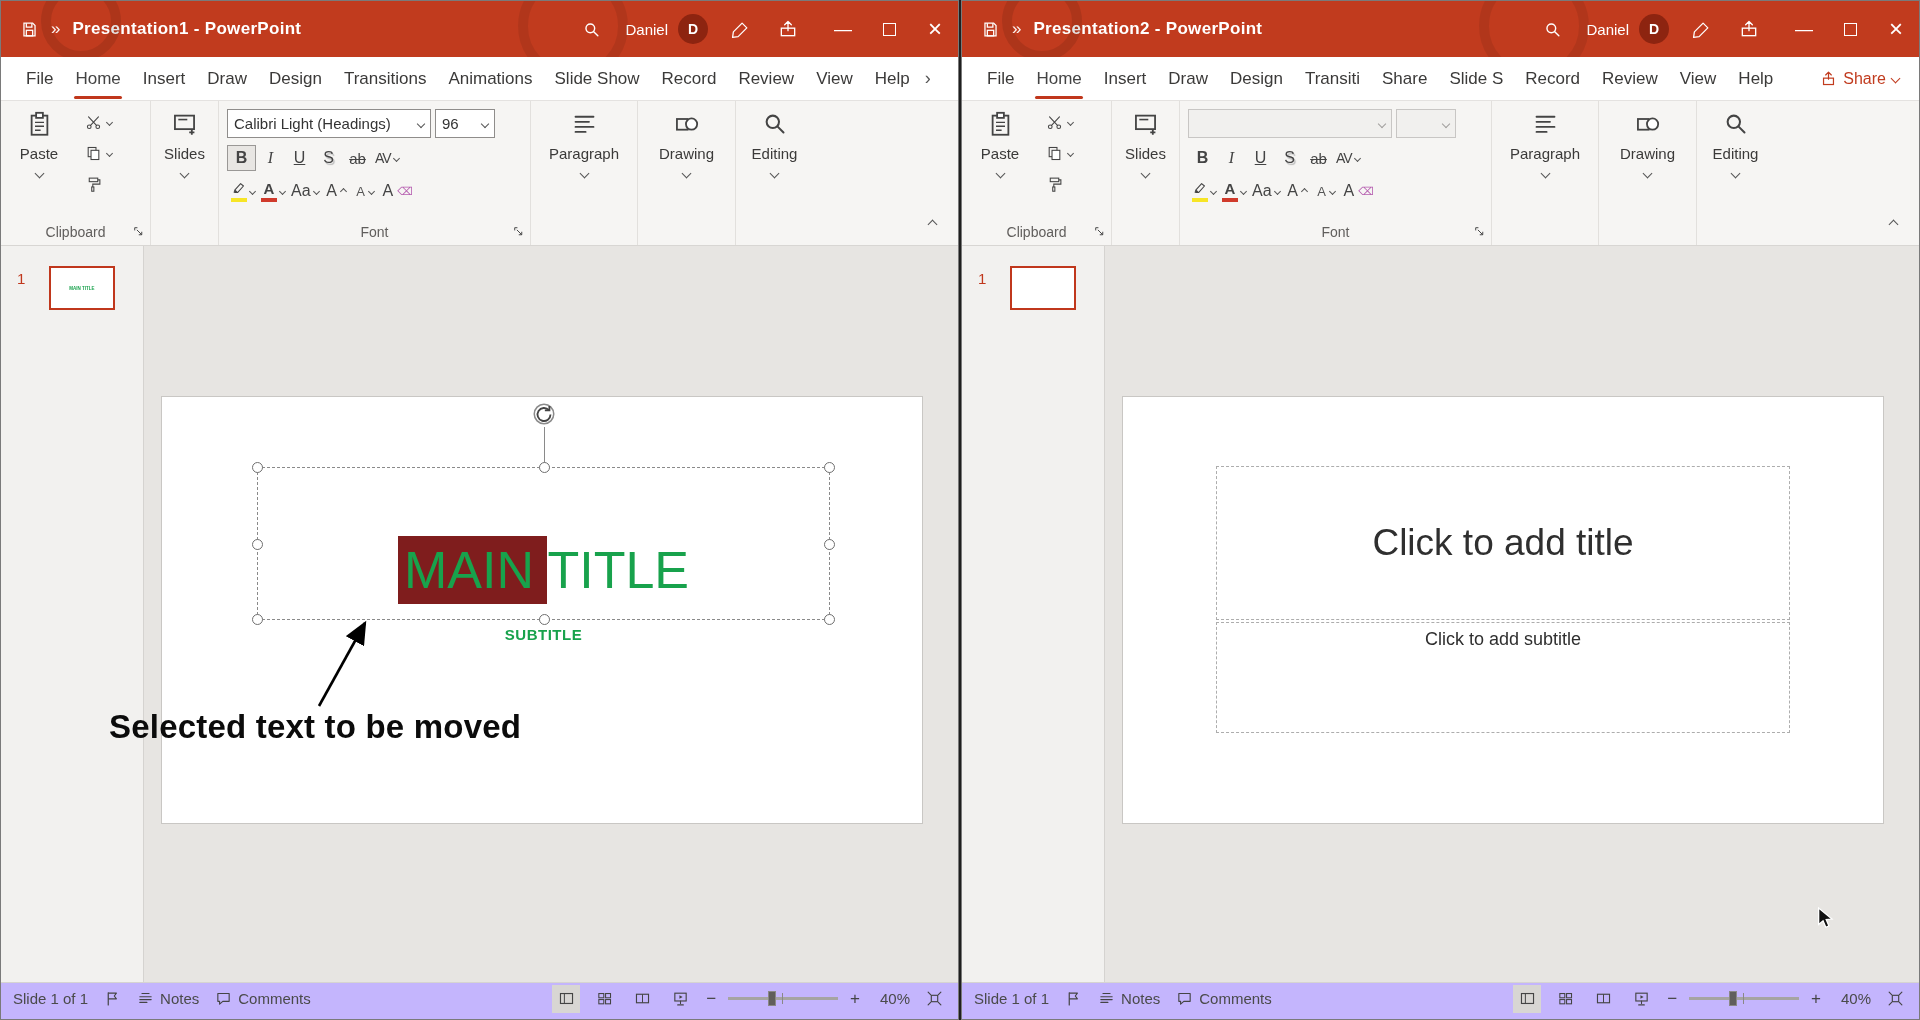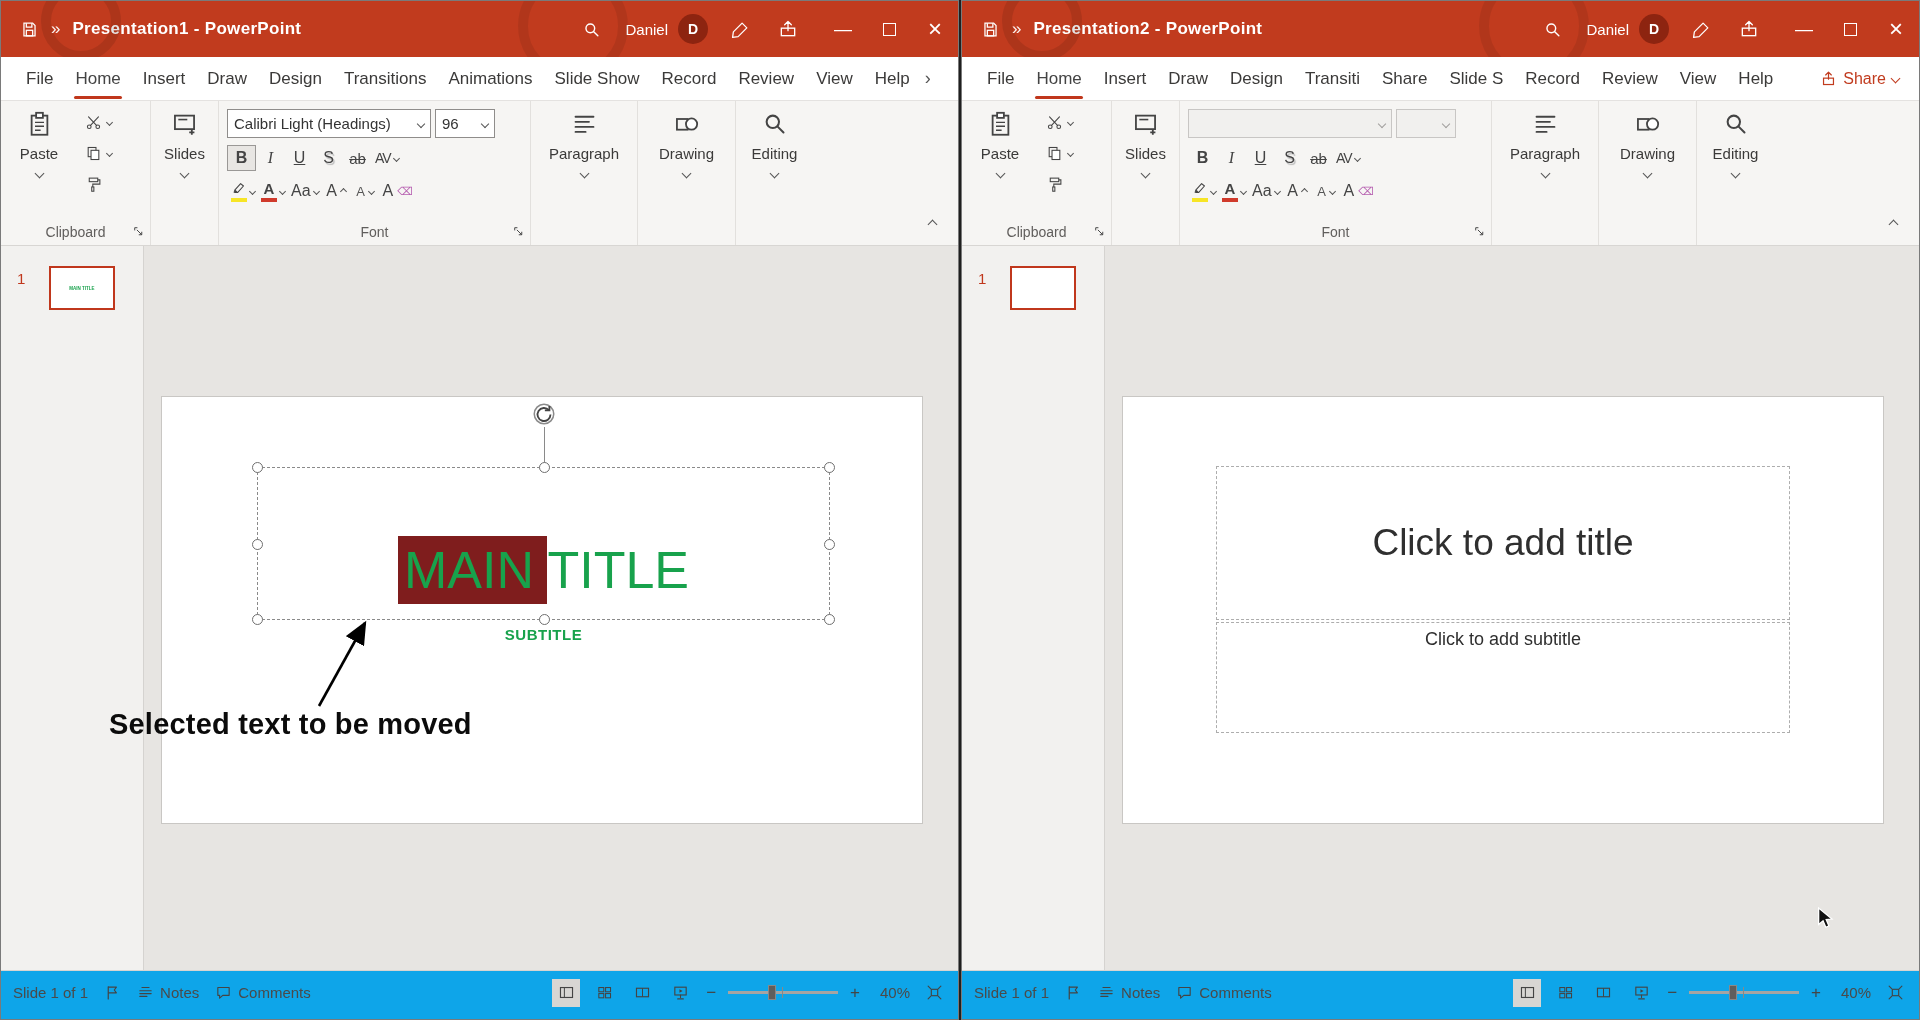--- a/index.html
+++ b/index.html
@@ -106,26 +106,26 @@
 .subtitle{position:absolute;left:95px;width:573px;top:229px;text-align:center;font-size:15px;font-weight:700;color:#18a24c;letter-spacing:.5px;}
 
 
 .ph{position:absolute;border:1.5px dashed #adadad;background:#fff;}
 .ph-title{left:93px;top:69px;width:574px;height:154px;display:flex;align-items:center;justify-content:center;}
 .ph-title .ph-text{font-size:37px;color:#2f2f2f;}
 .ph-sub{left:93px;top:225px;width:574px;height:111px;display:flex;justify-content:center;}
 .ph-sub .ph-text{font-size:18px;color:#2f2f2f;margin-top:6px;}
 
 
-.annotation{position:absolute;left:108px;top:462px;font-size:29px;font-weight:800;color:#0b0b0b;letter-spacing:.2px;white-space:nowrap;}
+.annotation{position:absolute;left:108px;top:462px;font-size:33px;font-weight:800;color:#0b0b0b;letter-spacing:.2px;white-space:nowrap;}
 .arrow-overlay{position:absolute;left:300px;top:365px;width:90px;height:105px;overflow:visible;}
 .cursor{position:absolute;left:853px;top:660px;width:22px;height:26px;}
 
 
-.statusbar{height:49px;background:#0ea5e9;border-top:1px solid #d6d4d1;display:flex;align-items:center;justify-content:space-between;padding:0 10px 5px 12px;flex:0 0 auto;font-size:15px;color:#4a4a4a;}
+.statusbar{height:37px;background:#c4b5fd;border-top:1px solid #d6d4d1;display:flex;align-items:center;justify-content:space-between;padding:0 10px 5px 12px;flex:0 0 auto;font-size:15px;color:#4a4a4a;}
 .sb-left{display:flex;align-items:center;gap:16px;}
 .sb-right{display:flex;align-items:center;gap:10px;}
 .sb-item{display:flex;align-items:center;gap:6px;}
 .sb-view{width:28px;height:28px;display:flex;align-items:center;justify-content:center;}
 .sb-view.active{background:#d8d6d3;}
 .zchar{font-size:17px;color:#444;padding:0 2px;}
 .ztrack{width:110px;height:3px;background:#a6a4a2;position:relative;display:inline-block;}
 .ztick{position:absolute;left:54px;top:-4px;width:1px;height:11px;background:#8a8886;}
 .zthumb{position:absolute;left:40px;top:-6px;width:8px;height:15px;background:#605e5c;border:1px solid #8a8886;}
 .sb-zoom{min-width:38px;text-align:right;}

